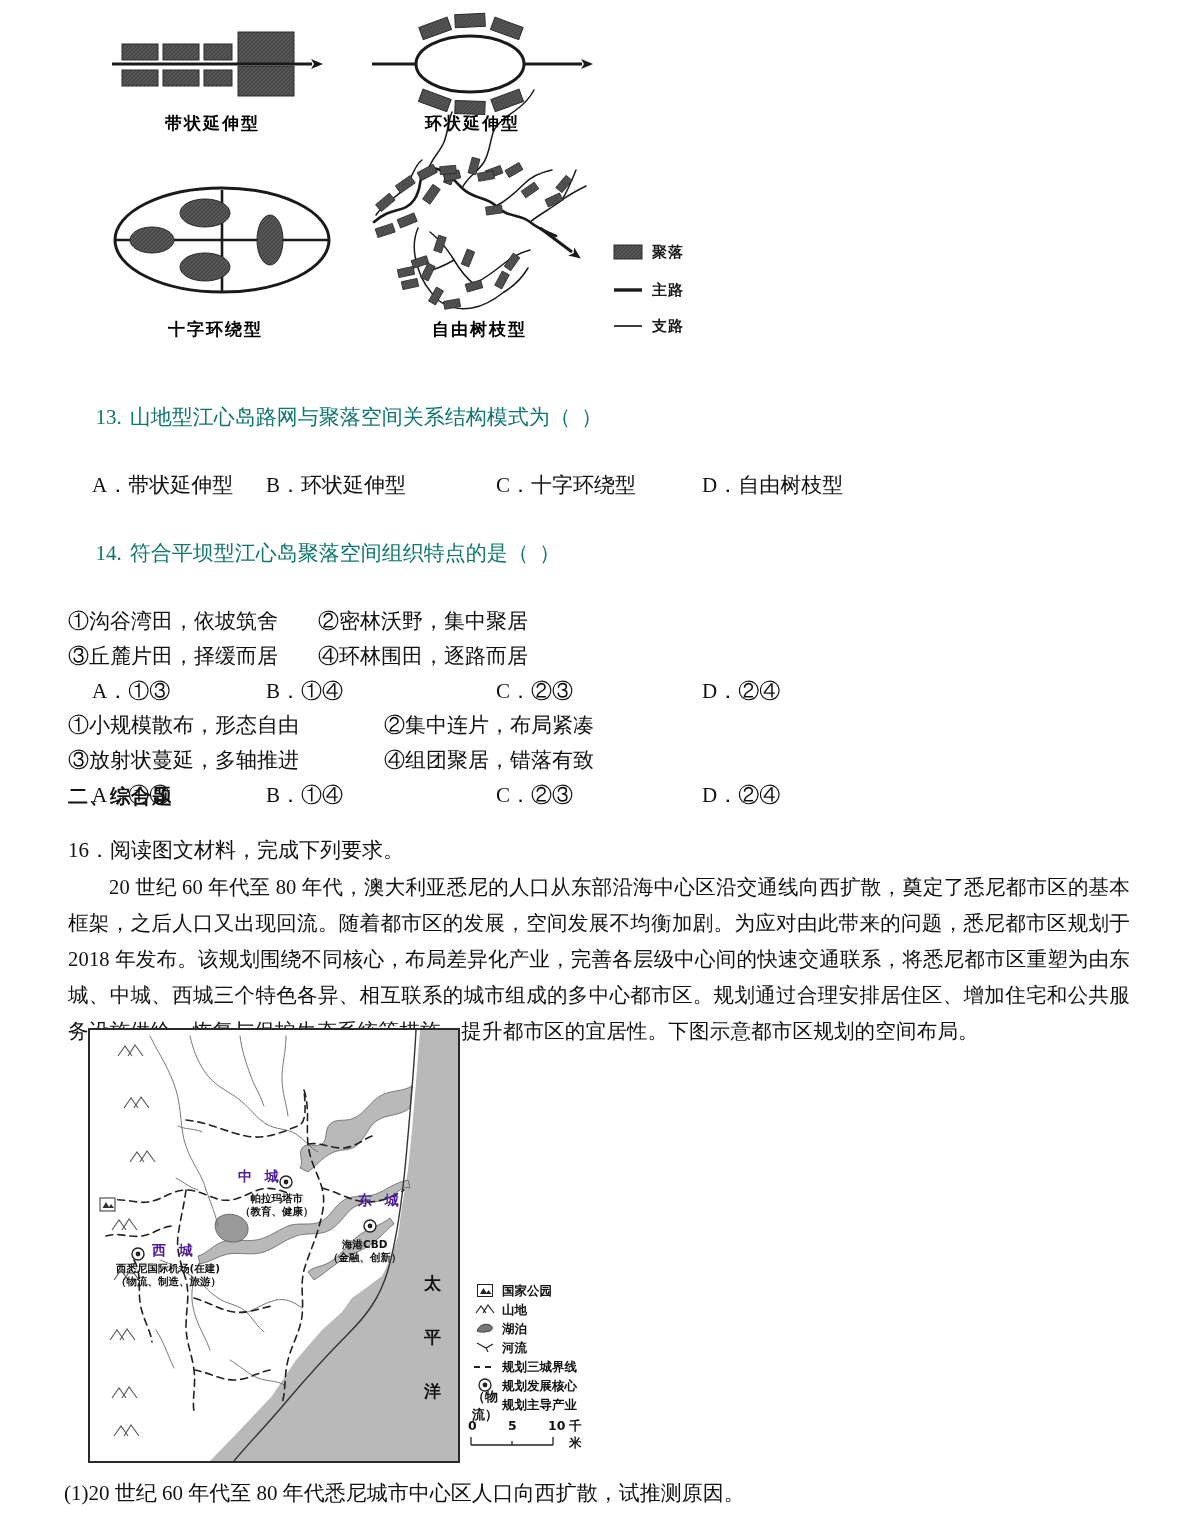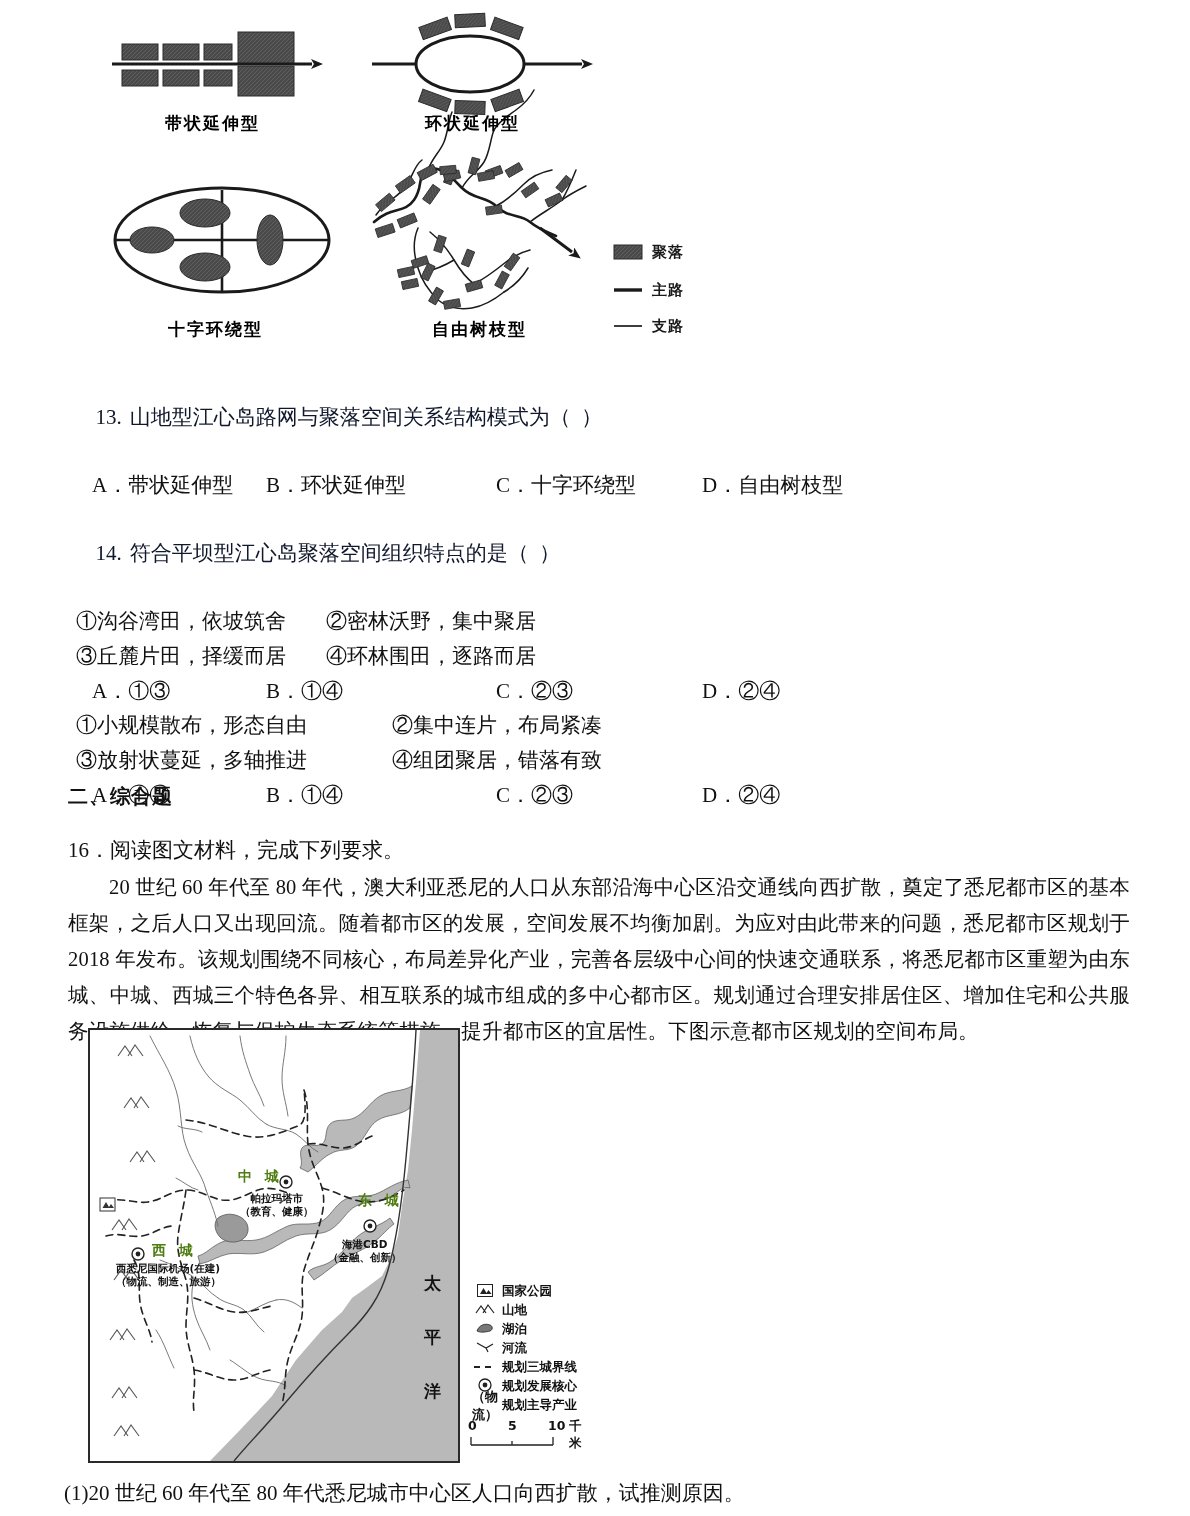--- a/index.html
+++ b/index.html
@@ -46,21 +46,21 @@
   #questions {
     position: absolute;
     left: 0; top: 366px;
     width: 1190px;
   }
   .q-line {
     position: relative;
     font-size: 21px;
     line-height: 34px;
     white-space: pre;
-    color: #0f172a;
+    color: #0f766e;
   }
 
   .opt-row {
     position: relative;
     height: 34px;
     margin-left: 68px;
   }
   .opt-cell {
     position: absolute;
     font-size: 21px;
@@ -71,21 +71,20 @@
   .sub-row {
     position: relative;
     height: 35px;
     margin-left: 68px;
   }
   .sub-cell {
     position: absolute;
     font-size: 21px;
     line-height: 35px;
     white-space: pre;
-    margin-left: 8px;
   }
 
   
   #section-two {
     position: absolute;
     left: 68px;
     top: 783px;
     width: 1062px;
   }
   .section-head {
@@ -128,21 +127,21 @@
     box-sizing: border-box;
     background: #ffffff;
     overflow: hidden;
   }
   .map-city-label {
     position: absolute;
     font-family: "DejaVu Sans", sans-serif;
     font-weight: bold;
     font-size: 14px;
     letter-spacing: 4px;
-    color: #4d7c0f;
+    color: #4c1d95;
     white-space: nowrap;
   }
   .map-core-label {
     position: absolute;
     font-family: "DejaVu Sans", sans-serif;
     font-weight: bold;
     font-size: 10.5px;
     line-height: 12.5px;
     color: #111;
     white-space: nowrap;

